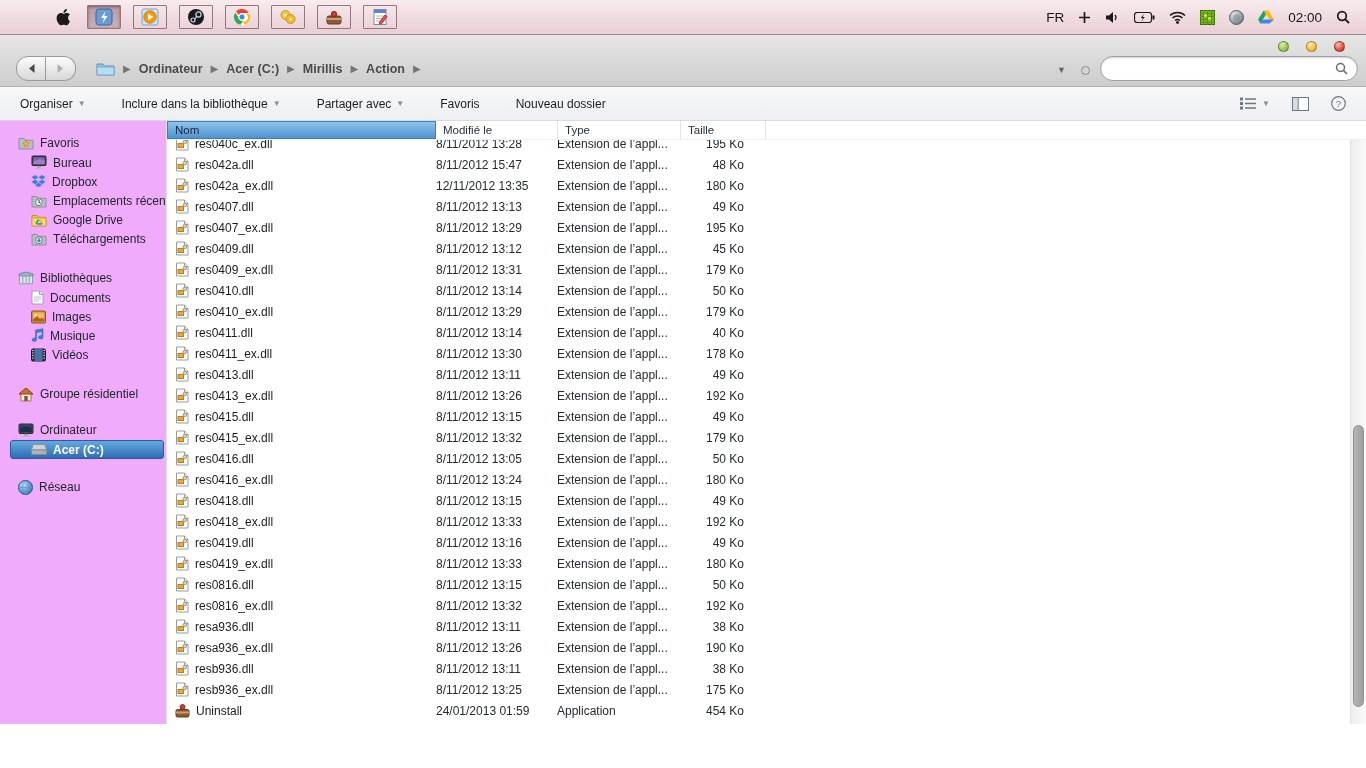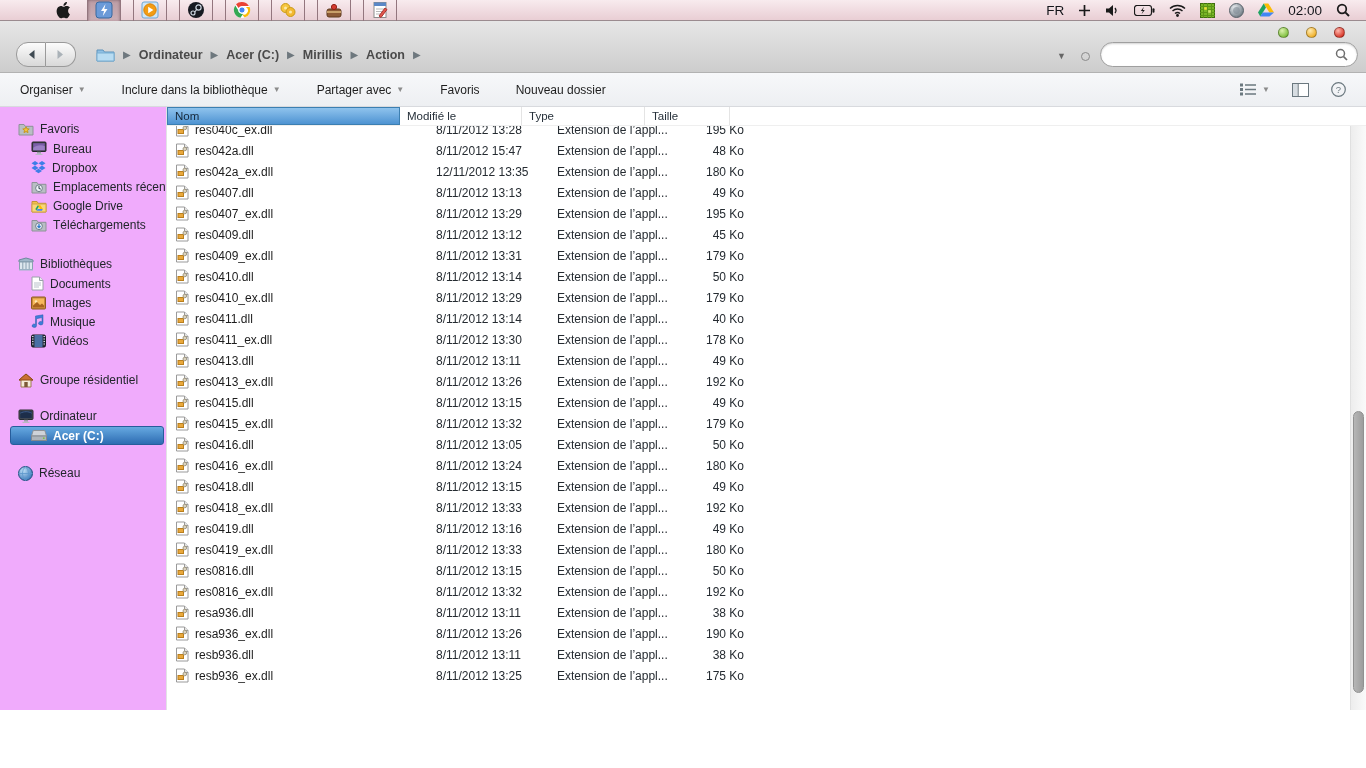--- a/index.html
+++ b/index.html
@@ -1,21 +1,21 @@
 <!DOCTYPE html>
 <html><head>
 <meta charset="utf-8">
 <style>
   html,body{margin:0;padding:0;}
   body{width:1366px;height:768px;overflow:hidden;background:#fff;
        font-family:"Liberation Sans",sans-serif;}
   *{box-sizing:border-box;}
 
   
-  .menubar{height:21px;display:flex;align-items:center;
+  .menubar{height:35px;display:flex;align-items:center;
     background:linear-gradient(#f8ebee,#e9ced4);
     border-bottom:1px solid #9b8b8f;padding:4px 10px;justify-content:center;}
   .apple{margin-left:46px;display:flex;align-items:center;}
   .app-icons{display:flex;gap:12px;margin-left:16px;}
   .app-slot{width:34px;height:24px;display:flex;align-items:center;justify-content:center;
     border:1px solid #93767e;border-radius:1px;}
   .app-slot.selected{background:linear-gradient(#bb9ca4,#ccafb6);
     box-shadow:inset 0 1px 3px rgba(60,30,40,.5);}
   .app-slot span{display:flex;}
   .mb-right{margin-left:auto;display:flex;align-items:center;gap:14px;padding-right:6px;}
@@ -501,21 +501,21 @@
                 <circle cx="7.5" cy="7.5" r="7" fill="url(#ng)" stroke="#24507e"></circle>
                 <path d="M.5 7.5h14M7.5.5a9.5 9.5 0 0 1 0 14M7.5.5a9.5 9.5 0 0 0 0 14" stroke="#5d97cc" fill="none" opacity=".8"></path>
               </svg>
             </span>
             <span>Réseau</span>
           </div>
         </div>
       </div>
     <div class="filearea">
       <div class="cols" id="cols">
-          <div class="colcell sorted" style="width: 233px;">
+          <div class="colcell sorted" style="width: 269px;">
             <span>Nom</span>
           </div>
           <div class="colcell" style="width: 122px;">
             <span>Modifié le</span>
           </div>
           <div class="colcell" style="width: 123px;">
             <span>Type</span>
           </div>
           <div class="colcell" style="width: 85px;">
             <span>Taille</span>
@@ -947,20 +947,35 @@
                   <path d="M9.5 1v3.5H13" fill="#e8e8e8" stroke="#9a9a9a"></path>
                   <rect x="3" y="7.5" width="5.5" height="4" fill="#e9a83c" stroke="#b97f1d"></rect>
                   <circle cx="9.8" cy="6" r="1.8" fill="#ded6c2" stroke="#a09880"></circle>
                 </svg>
               </span>
               <span>resb936_ex.dll</span>
             </div>
             <div class="cell-date">8/11/2012 13:25</div>
             <div class="cell-type">Extension de l’appl...</div>
             <div class="cell-size">175 Ko</div>
+          </div>
+          <div class="file-row">
+            <div class="cell-name">
+              <span class="fi" style="display: flex;">
+                <svg width="15" height="15">
+                  <rect x="1" y="6.5" width="13" height="7.5" rx="1.5" fill="#8d5a36" stroke="#5f3a1e"></rect>
+                  <rect x="1" y="8.5" width="13" height="2" fill="#c9a06a"></rect>
+                  <circle cx="7.5" cy="4" r="2.4" fill="#d63b2f" stroke="#8f1f16"></circle>
+                </svg>
+              </span>
+              <span>Uninstall</span>
+            </div>
+            <div class="cell-date">24/01/2013 01:59</div>
+            <div class="cell-type">Application</div>
+            <div class="cell-size">454 Ko</div>
           </div>
         </div>
       <div class="vscroll">
         <div class="vthumb"></div>
       </div>
     </div>
   </div>
 
 
 </div>

